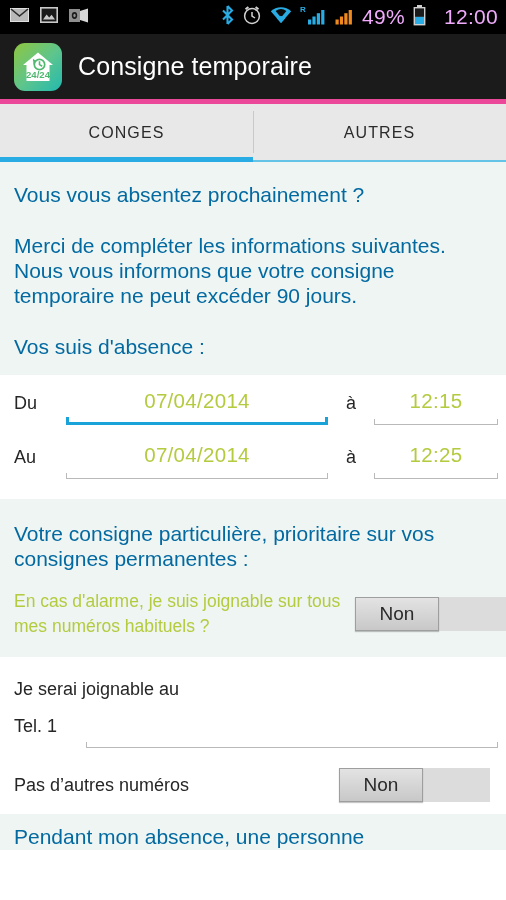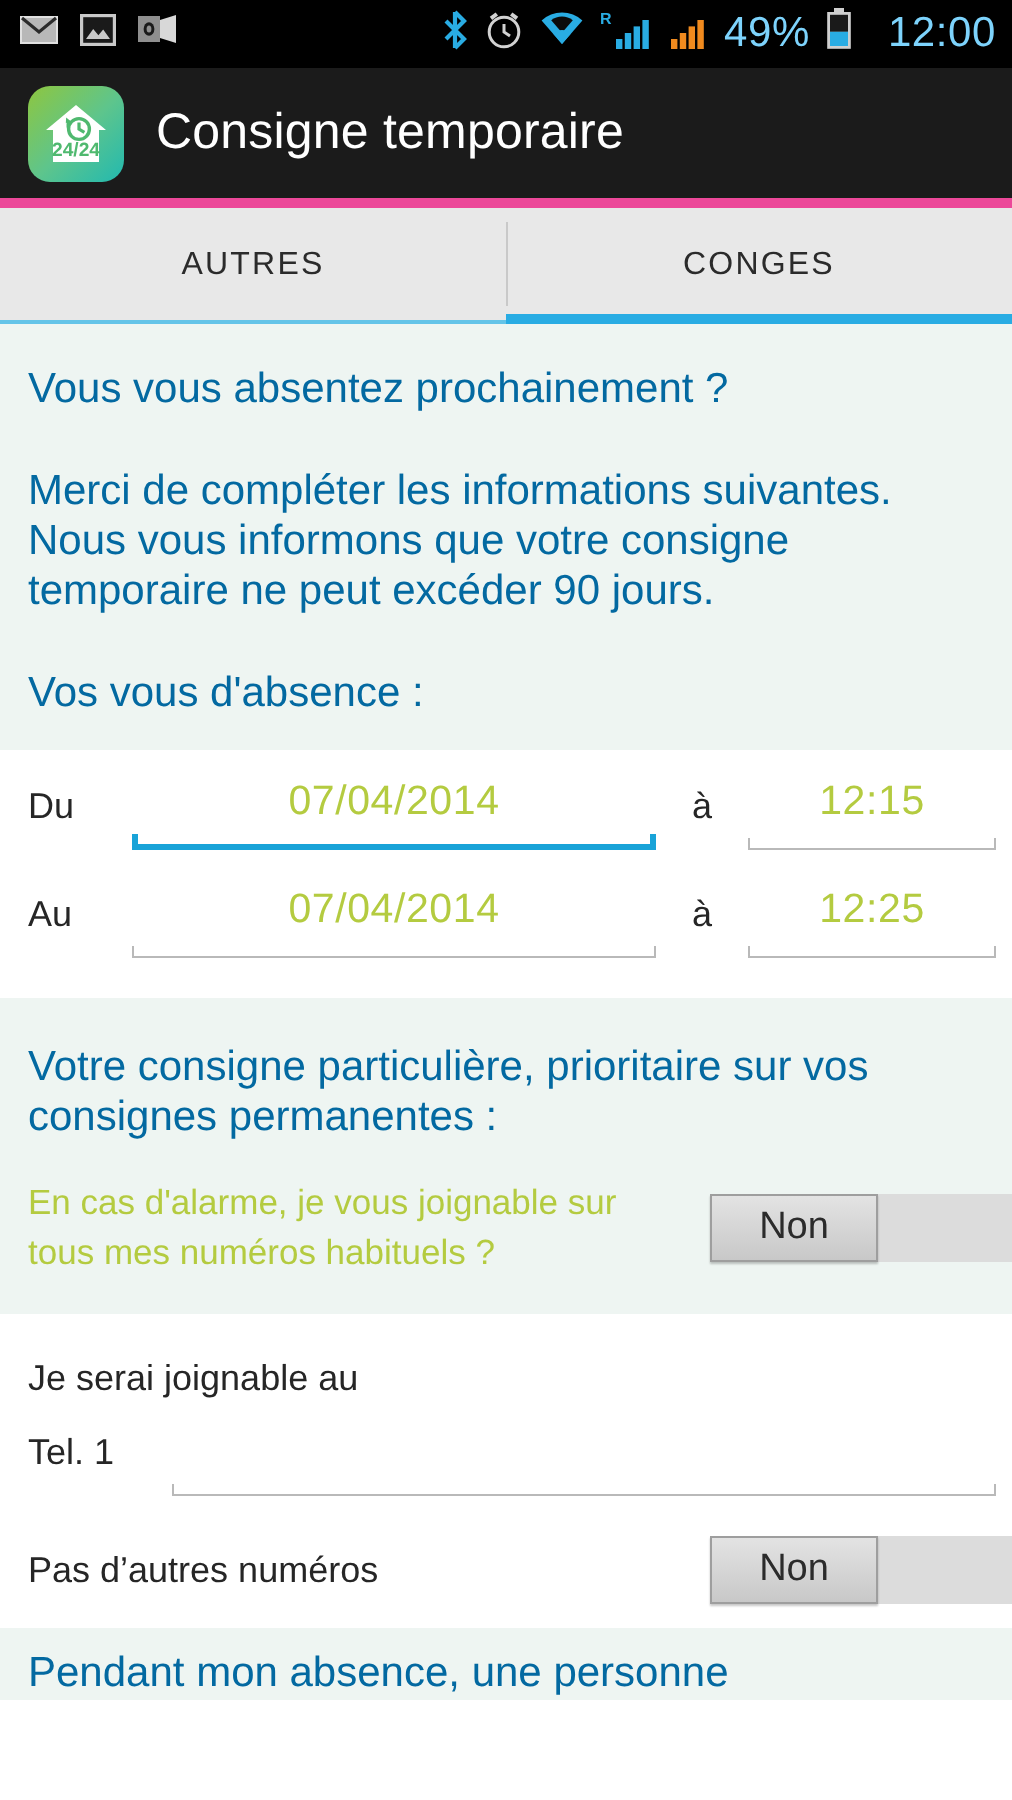--- a/index.html
+++ b/index.html
@@ -16,21 +16,21 @@
     height:34px; width:506px;
     background:#000000;
     display:flex; align-items:center;
     padding:0 8px 0 10px;
     position:relative;
   }
   .sb-left { display:flex; align-items:center; gap:11px; }
   .sb-right { display:flex; align-items:center; gap:8px; margin-left:auto; }
   .sb-icon { display:block; }
   .sb-text {
-    color:#7dd3fc; font-size:21px; letter-spacing:0.3px;
+    color:#f0abfc; font-size:21px; letter-spacing:0.3px;
     font-family:"Liberation Sans", sans-serif;
   }
   .sb-sep { width:2px; }
 
   
   .actionbar {
     height:70px; width:506px;
     background:#1b1b1b;
     display:flex; align-items:center;
     padding-left:14px;
@@ -169,21 +169,21 @@
   .tel-lbl {
     color:#262626; font-size:18px;
     width:72px; flex:0 0 72px;
     padding-top:10px;
   }
   .tel-field {
     position:relative; flex:1 1 auto; height:42px;
   }
   .toggle-row-plain {
     display:flex; align-items:center;
-    padding:8px 0 12px 14px;
+    padding:8px 16px 12px 14px;
     min-height:54px;
   }
   .toggle-lbl-plain {
     color:#262626; font-size:18px;
     flex:1 1 auto; padding-right:10px;
   }
 
   
   .footer-mint {
     background:#eef5f2; width:506px;
@@ -278,34 +278,34 @@
       <path d="M21.5 14.2 L21.5 17.6 L24.2 19.2" fill="none" stroke="#4fb96f" stroke-width="1.6"></path>
       <path d="M16.6 13.2 A5.2 5.2 0 0 0 16.3 17.2" fill="none" stroke="#4fb96f" stroke-width="1.6"></path>
       <path d="M15.1 11.7 L17.2 13.5 L14.9 14.6 Z" fill="#4fb96f"></path>
       <text x="20" y="31" text-anchor="middle" font-family="Liberation Sans, sans-serif" font-size="9.6" font-weight="bold" fill="#4fb96f">24/24</text>
     </svg>
   </div>
   <div class="app-title">Consigne temporaire</div>
 </div>
 
 <div class="tabbar">
+  <div class="tab active">
+    <span>CONGES</span>
+    <span class="tab-underline"></span>
+  </div>
   <div class="tab inactive">
     <span>AUTRES</span>
     <span class="tab-underline"></span>
   </div>
-  <div class="tab active">
-    <span>CONGES</span>
-    <span class="tab-underline"></span>
-  </div>
 </div>
 
 <div class="sec-mint">
   <div class="para block-intro">Vous vous absentez prochainement ?</div>
   <div class="para block-merci">Merci de compléter les informations suivantes. Nous vous informons que votre consigne temporaire ne peut excéder 90 jours.</div>
-  <div class="para block-dates-lbl">Vos vous d'absence :</div>
+  <div class="para block-dates-lbl">Vos suis d'absence :</div>
 </div>
 
 <div class="sec-white date-rows">
 
   <div class="row">
     <div class="row-lbl">Du</div>
     <div class="field field-date">
       <span class="field-val">07/04/2014</span>
       <span class="underline focused"></span>
     </div>
@@ -327,21 +327,21 @@
       <span class="field-val">12:25</span>
       <span class="underline"></span>
     </div>
   </div>
 
 </div>
 
 <div class="sec-mint">
   <div class="para block-consigne">Votre consigne particulière, prioritaire sur vos consignes permanentes :</div>
   <div class="toggle-row">
-    <div class="toggle-q">En cas d'alarme, je vous joignable sur tous mes numéros habituels ?</div>
+    <div class="toggle-q">En cas d'alarme, je suis joignable sur tous mes numéros habituels ?</div>
     <div class="switch">
       <div class="switch-thumb">Non</div>
     </div>
   </div>
 </div>
 
 <div class="sec-white white-block">
   <div class="plain-lbl">Je serai joignable au</div>
 
   <div class="tel-row">

